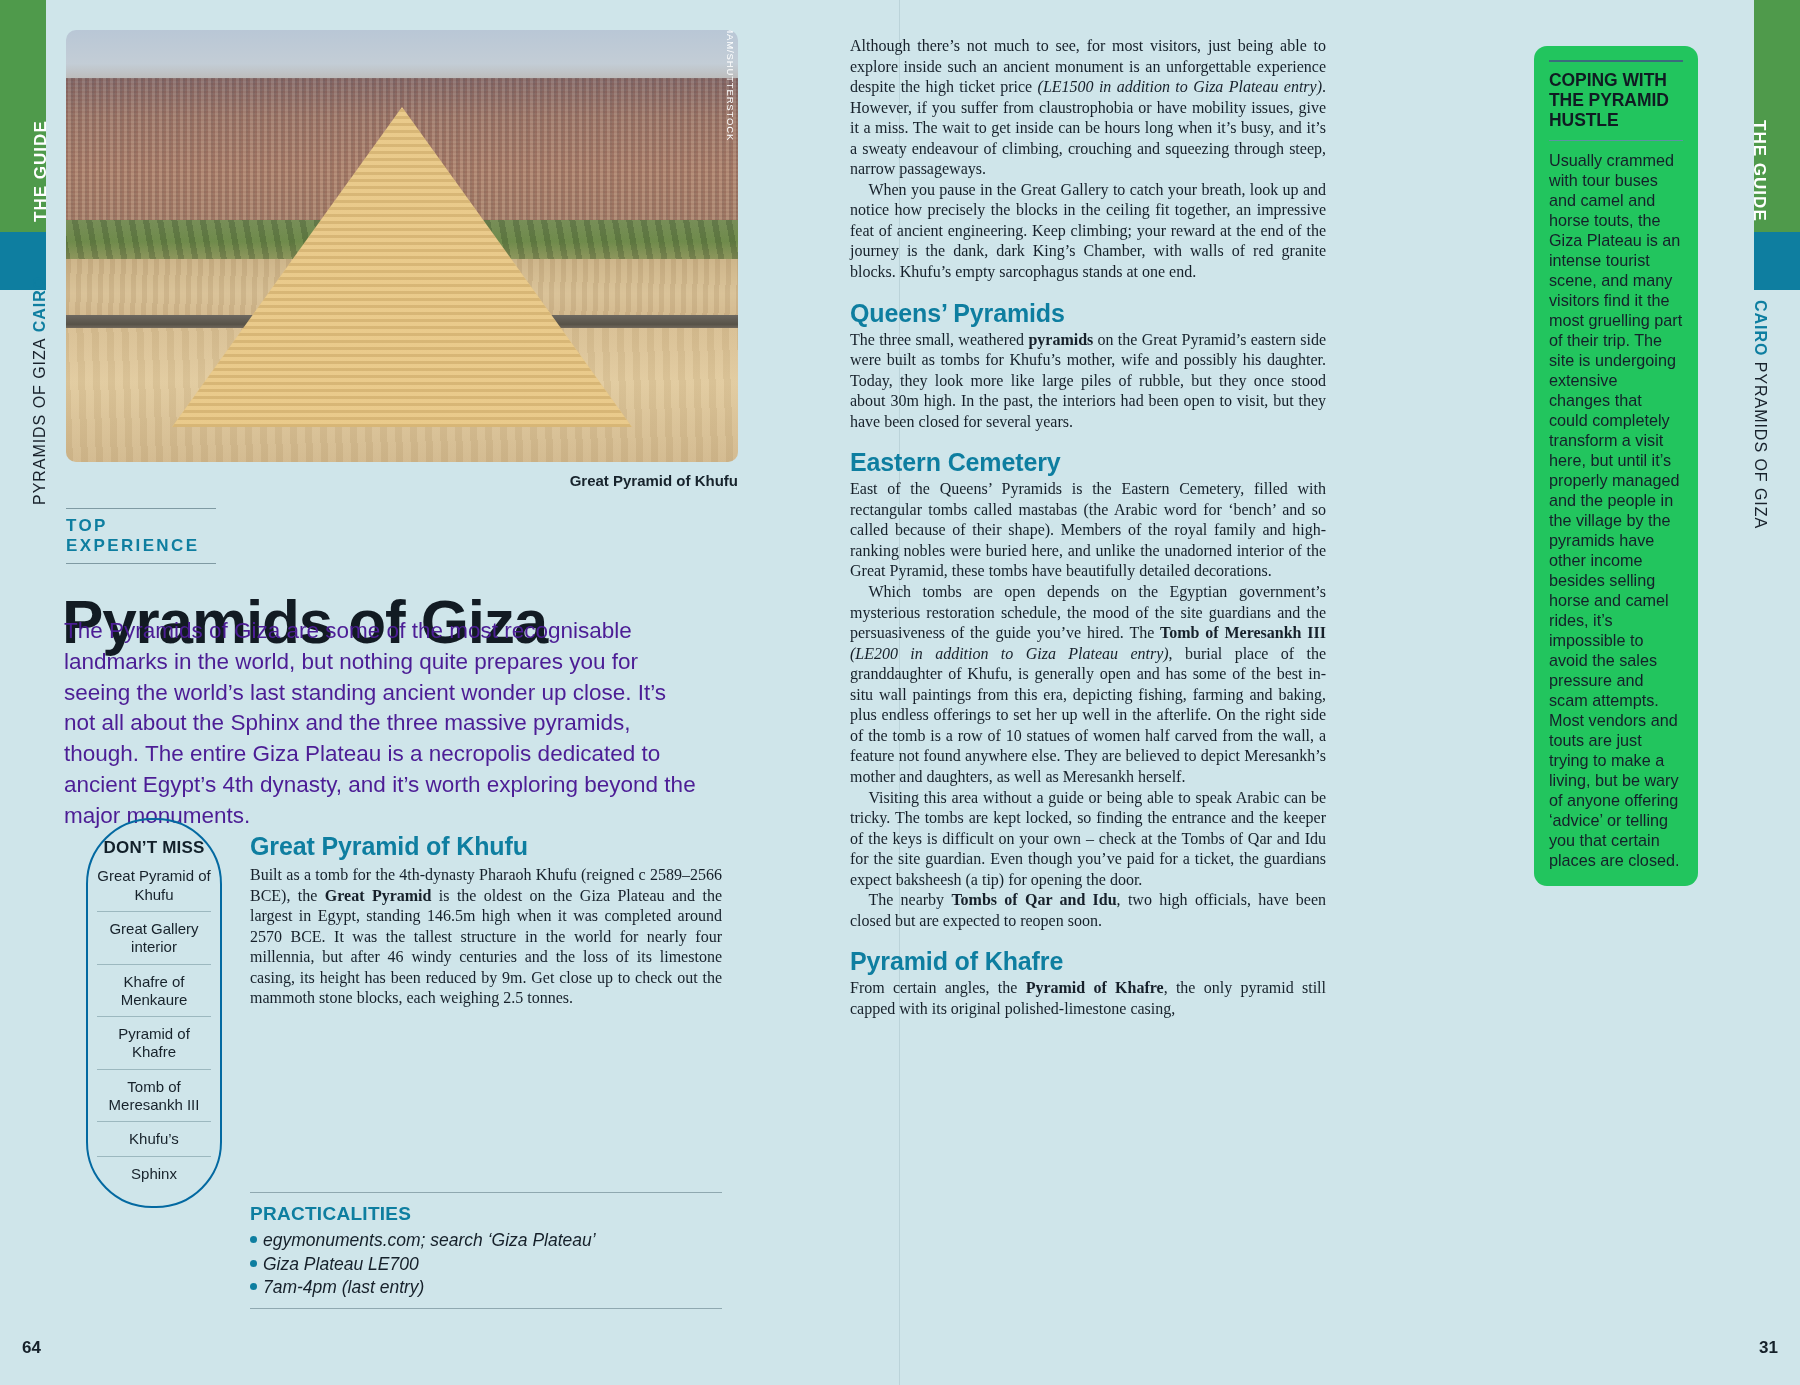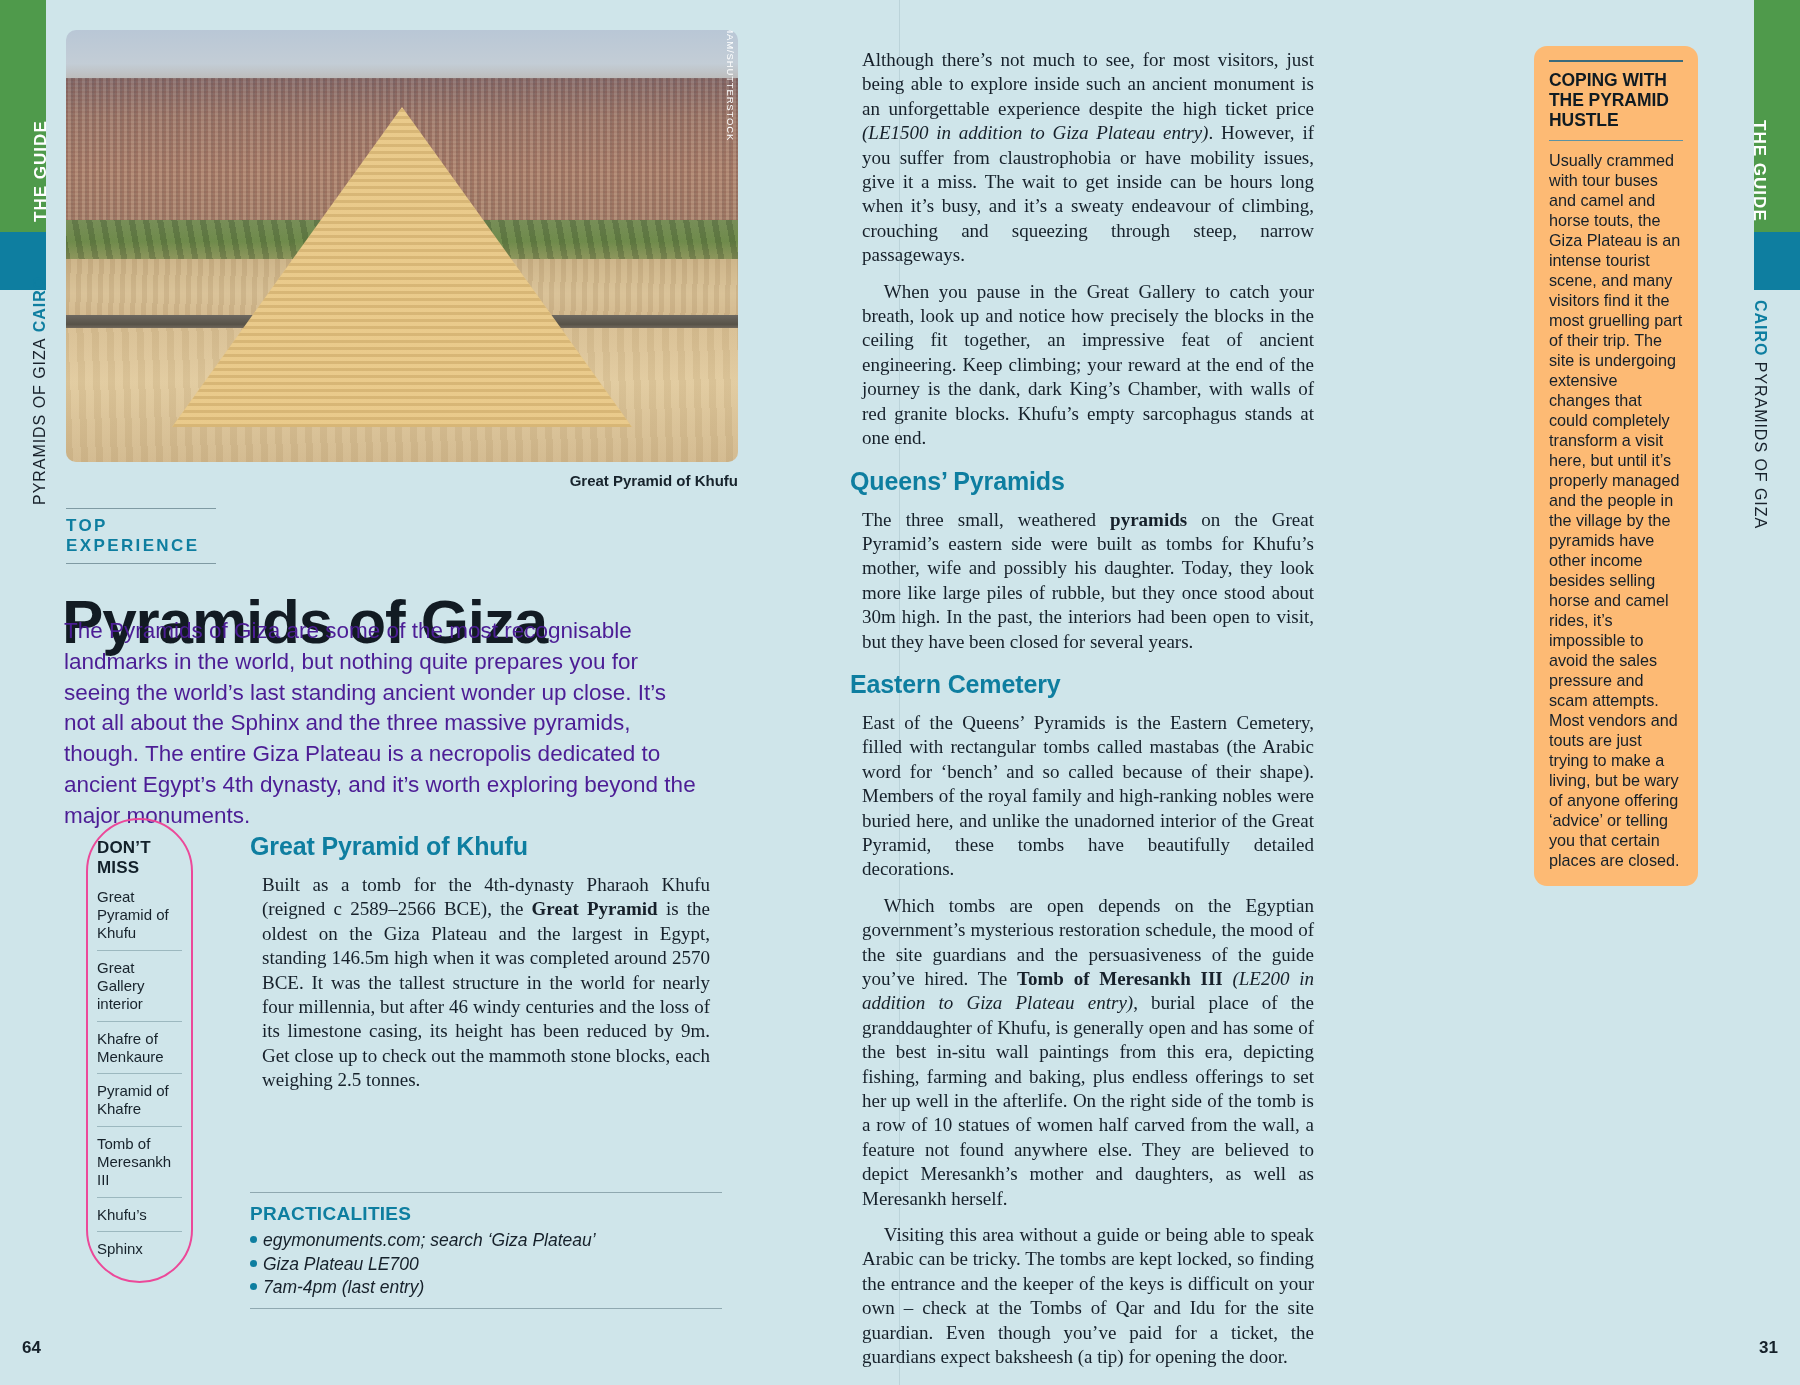--- a/index.html
+++ b/index.html
@@ -253,25 +253,26 @@
     font-size: 22.5px;
     line-height: 1.37;
     color: #4c1d95;
   }
 
   
   .dontmiss {
     position: absolute;
     left: 86px;
     top: 818px;
-    width: 107px;
-    border: 2px solid #ec4899;
+    width: 136px;
+    border: 2px solid #0369a1;
     border-radius: 66px;
     padding: 18px 9px 16px 9px;
     box-sizing: border-box;
+    text-align: center;
   }
   .dontmiss-title {
     font-size: 17px;
     font-weight: bold;
     color: #12202a;
     line-height: 1.2;
     letter-spacing: 0.01em;
     padding-bottom: 7px;
   }
   .dm-item {
@@ -294,23 +295,23 @@
     width: 472px;
   }
   h3.sec-head {
     margin: 0 0 4px 0;
     font-size: 25px;
     font-weight: bold;
     color: #0e7ea0;
     letter-spacing: -0.005em;
   }
   p.serif {
-    margin: 12px;
+    margin: 0;
     font-family: "Liberation Serif", serif;
-    font-size: 19px;
+    font-size: 16px;
     line-height: 1.285;
     color: #16202a;
     text-align: justify;
     hyphens: auto;
   }
   p.serif b { font-weight: bold; }
   p.serif i { font-style: italic; }
 
   .practicalities {
     position: absolute;
@@ -367,21 +368,21 @@
   .rcol .blk { margin-bottom: 16px; }
   .rcol .blk:last-child { margin-bottom: 0; }
   p.serif.indent { text-indent: 1.15em; }
 
   
   .hustle {
     position: absolute;
     left: 1534px;
     top: 46px;
     width: 164px;
-    background: #fdba74;
+    background: #22c55e;
     border-radius: 13px;
     padding: 14px 15px 16px 15px;
     box-sizing: border-box;
   }
   .hustle-rule {
     height: 2px;
     background: #3b6b7c;
     margin-bottom: 9px;
   }
   .hustle-rule-b {

